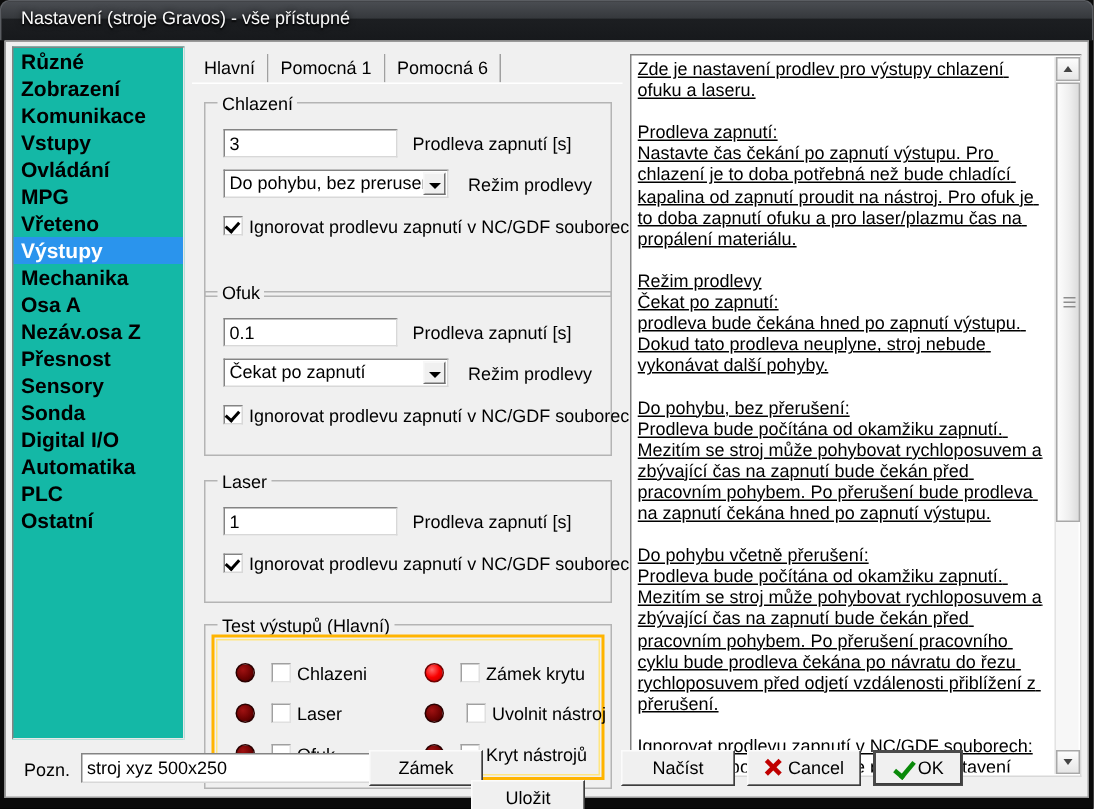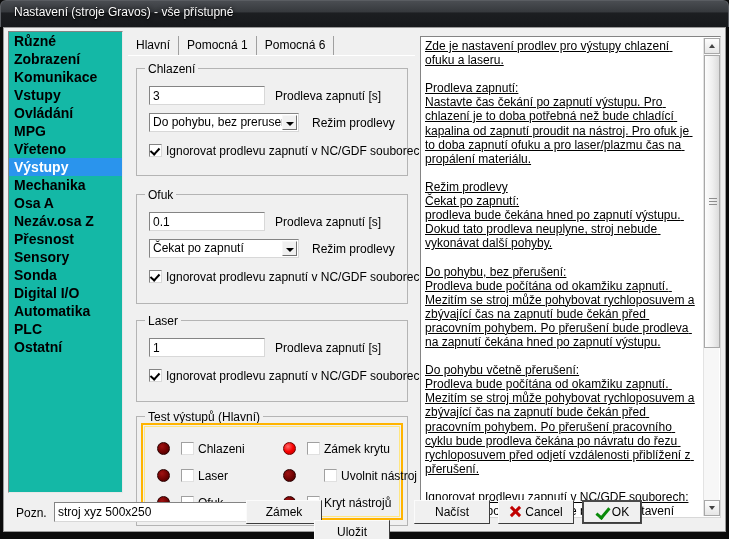--- a/index.html
+++ b/index.html
@@ -265,21 +265,21 @@
         <div class="side-item">Digital I/O</div>
         <div class="side-item">Automatika</div>
         <div class="side-item">PLC</div>
         <div class="side-item">Ostatní</div>
       </div>
 
     <div class="tabstrip" id="tabstrip"><div class="tab active">Hlavní</div><div class="tab">Pomocná 1</div><div class="tab">Pomocná 6</div></div>
 
     <div class="tabpage">
 
-      <div class="group" style="left:8px;top:12px;width:272px;height:108px;">
+      <div class="group" style="left:8px;top:12px;width:272px;height:130px;">
         <div class="glabel">Chlazení</div>
         <div class="tf" style="left:12px;top:17px;width:116px;height:19px;">3</div>
         <div class="lbl" style="left:138px;top:20px;">Prodleva zapnutí [s]</div>
         <div class="combo" style="left:12px;top:44px;width:150px;">
           <div class="cval">Do pohybu, bez prerusení</div>
           <div class="cbtn"></div>
         </div>
         <div class="lbl" style="left:175px;top:47px;">Režim prodlevy</div>
         <div class="chk on" style="left:12px;top:75px;">Ignorovat prodlevu zapnutí v NC/GDF souborech</div>
       </div>
@@ -312,21 +312,21 @@
               <div class="chk ro" style="position: absolute; left: 38px; top: 17px;">Chlazeni</div>
               <div class="led" style="left: 14px; top: 44px;"></div>
               <div class="chk ro" style="position: absolute; left: 38px; top: 44px;">Laser</div>
               <div class="led" style="left: 14px; top: 71px;"></div>
               <div class="chk ro" style="position: absolute; left: 38px; top: 71px;">Ofuk</div>
             </div>
           <div id="test-right">
               <div class="led on" style="left: 140px; top: 17px;"></div>
               <div class="chk ro" style="position: absolute; left: 164px; top: 17px;">Zámek krytu</div>
               <div class="led" style="left: 140px; top: 44px;"></div>
-              <div class="chk ro" style="position: absolute; left: 181px; top: 44px;">Uvolnit nástroj</div>
+              <div class="chk ro" style="position: absolute; left: 168px; top: 44px;">Uvolnit nástroj</div>
               <div class="led" style="left: 140px; top: 71px;"></div>
               <div class="chk ro" style="position: absolute; left: 164px; top: 71px;">Kryt nástrojů</div>
             </div>
         </div>
       </div>
 
     </div>
 
     <div class="helpwrap">
       <div class="helptext">Zde je nastavení prodlev pro výstupy chlazení ofuku a laseru.

